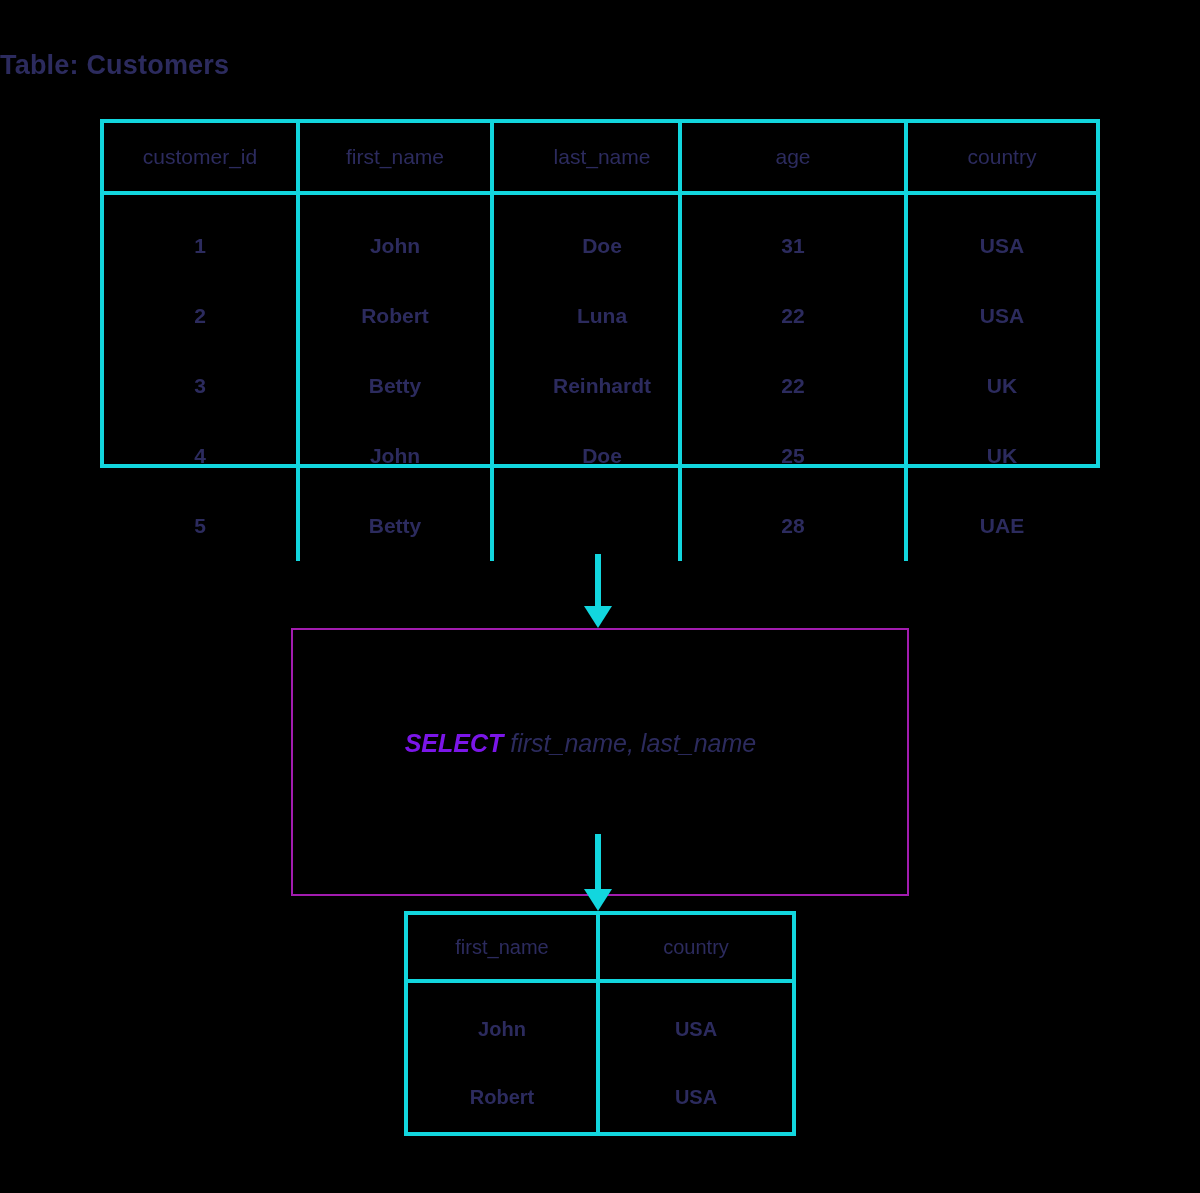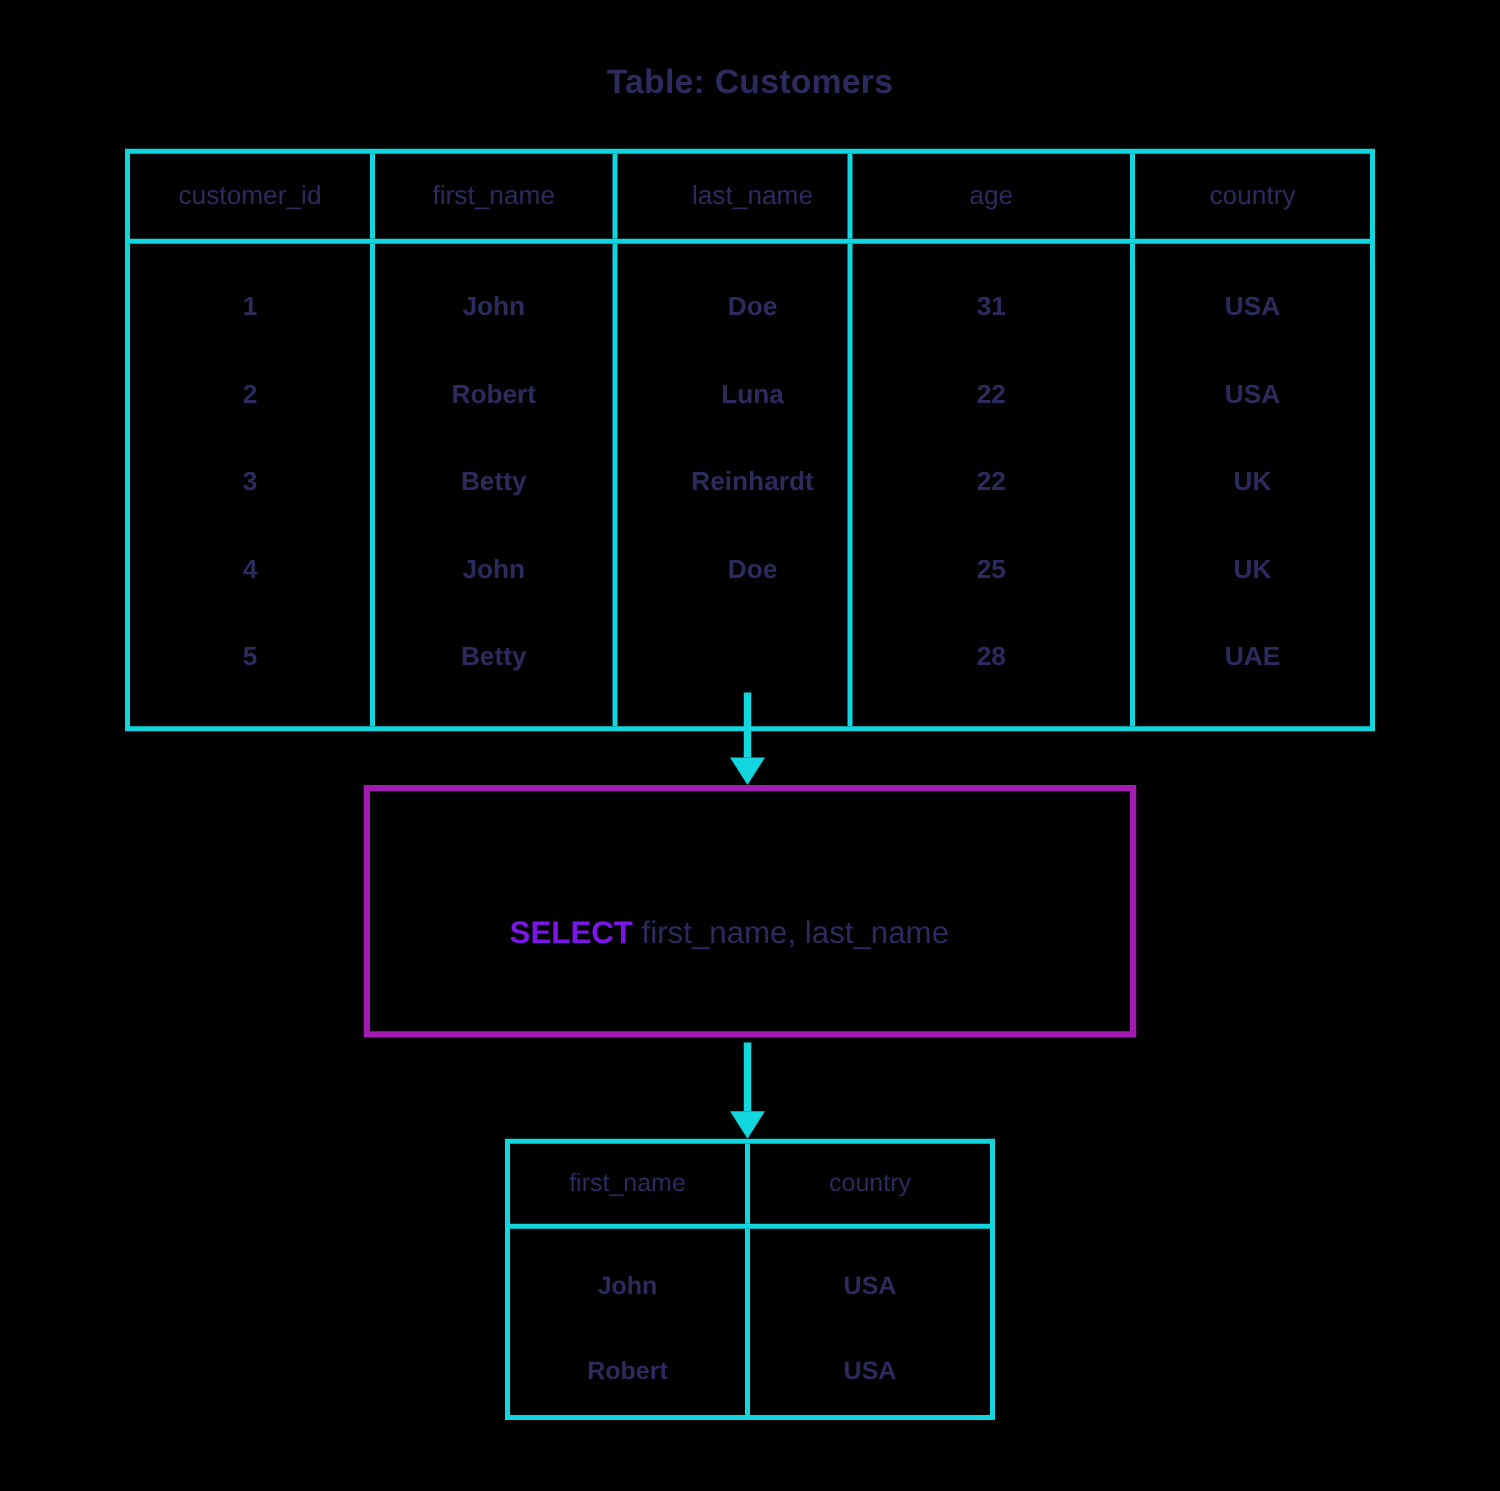--- a/index.html
+++ b/index.html
@@ -19,34 +19,34 @@
     height: 1193px;
     background: #000000;
   }
 
   
   .page-title {
     position: absolute;
     left: 0;
     top: 50px;
     width: 1200px;
-    text-align: center;
+    text-align: left;
     font-size: 27px;
     font-weight: 700;
     letter-spacing: 0.2px;
     color: #2c2b5e;
   }
 
   
   .src-table {
     position: absolute;
     left: 100px;
     top: 119px;
     width: 1000px;
-    height: 466px;
+    height: 349px;
     border: 4px solid #12d6de;
     display: flex;
     flex-direction: column;
   }
 
   .src-head {
     display: flex;
     height: 72px;
     border-bottom: 4px solid #12d6de;
     flex: 0 0 auto;
@@ -126,23 +126,24 @@
   #arrow-2 { left: 578px; top: 834px; height: 77px; }
   #arrow-2 .shaft { height: 55px; }
   #arrow-2 .head  { top: 55px; }
 
   
   .sql-box {
     position: absolute;
     left: 291px;
     top: 628px;
     width: 618px;
-    height: 202px;
-    border: 5px solid #a21caf;
+    height: 268px;
+    border: 2px solid #a21caf;
     padding: 40px 0 0 70px;
+    font-style: italic;
   }
 
   .sql-line {
     font-size: 25px;
     color: #2c2b5e;
     line-height: 49px;
     white-space: pre;
     font-weight: 500;
   }
 

